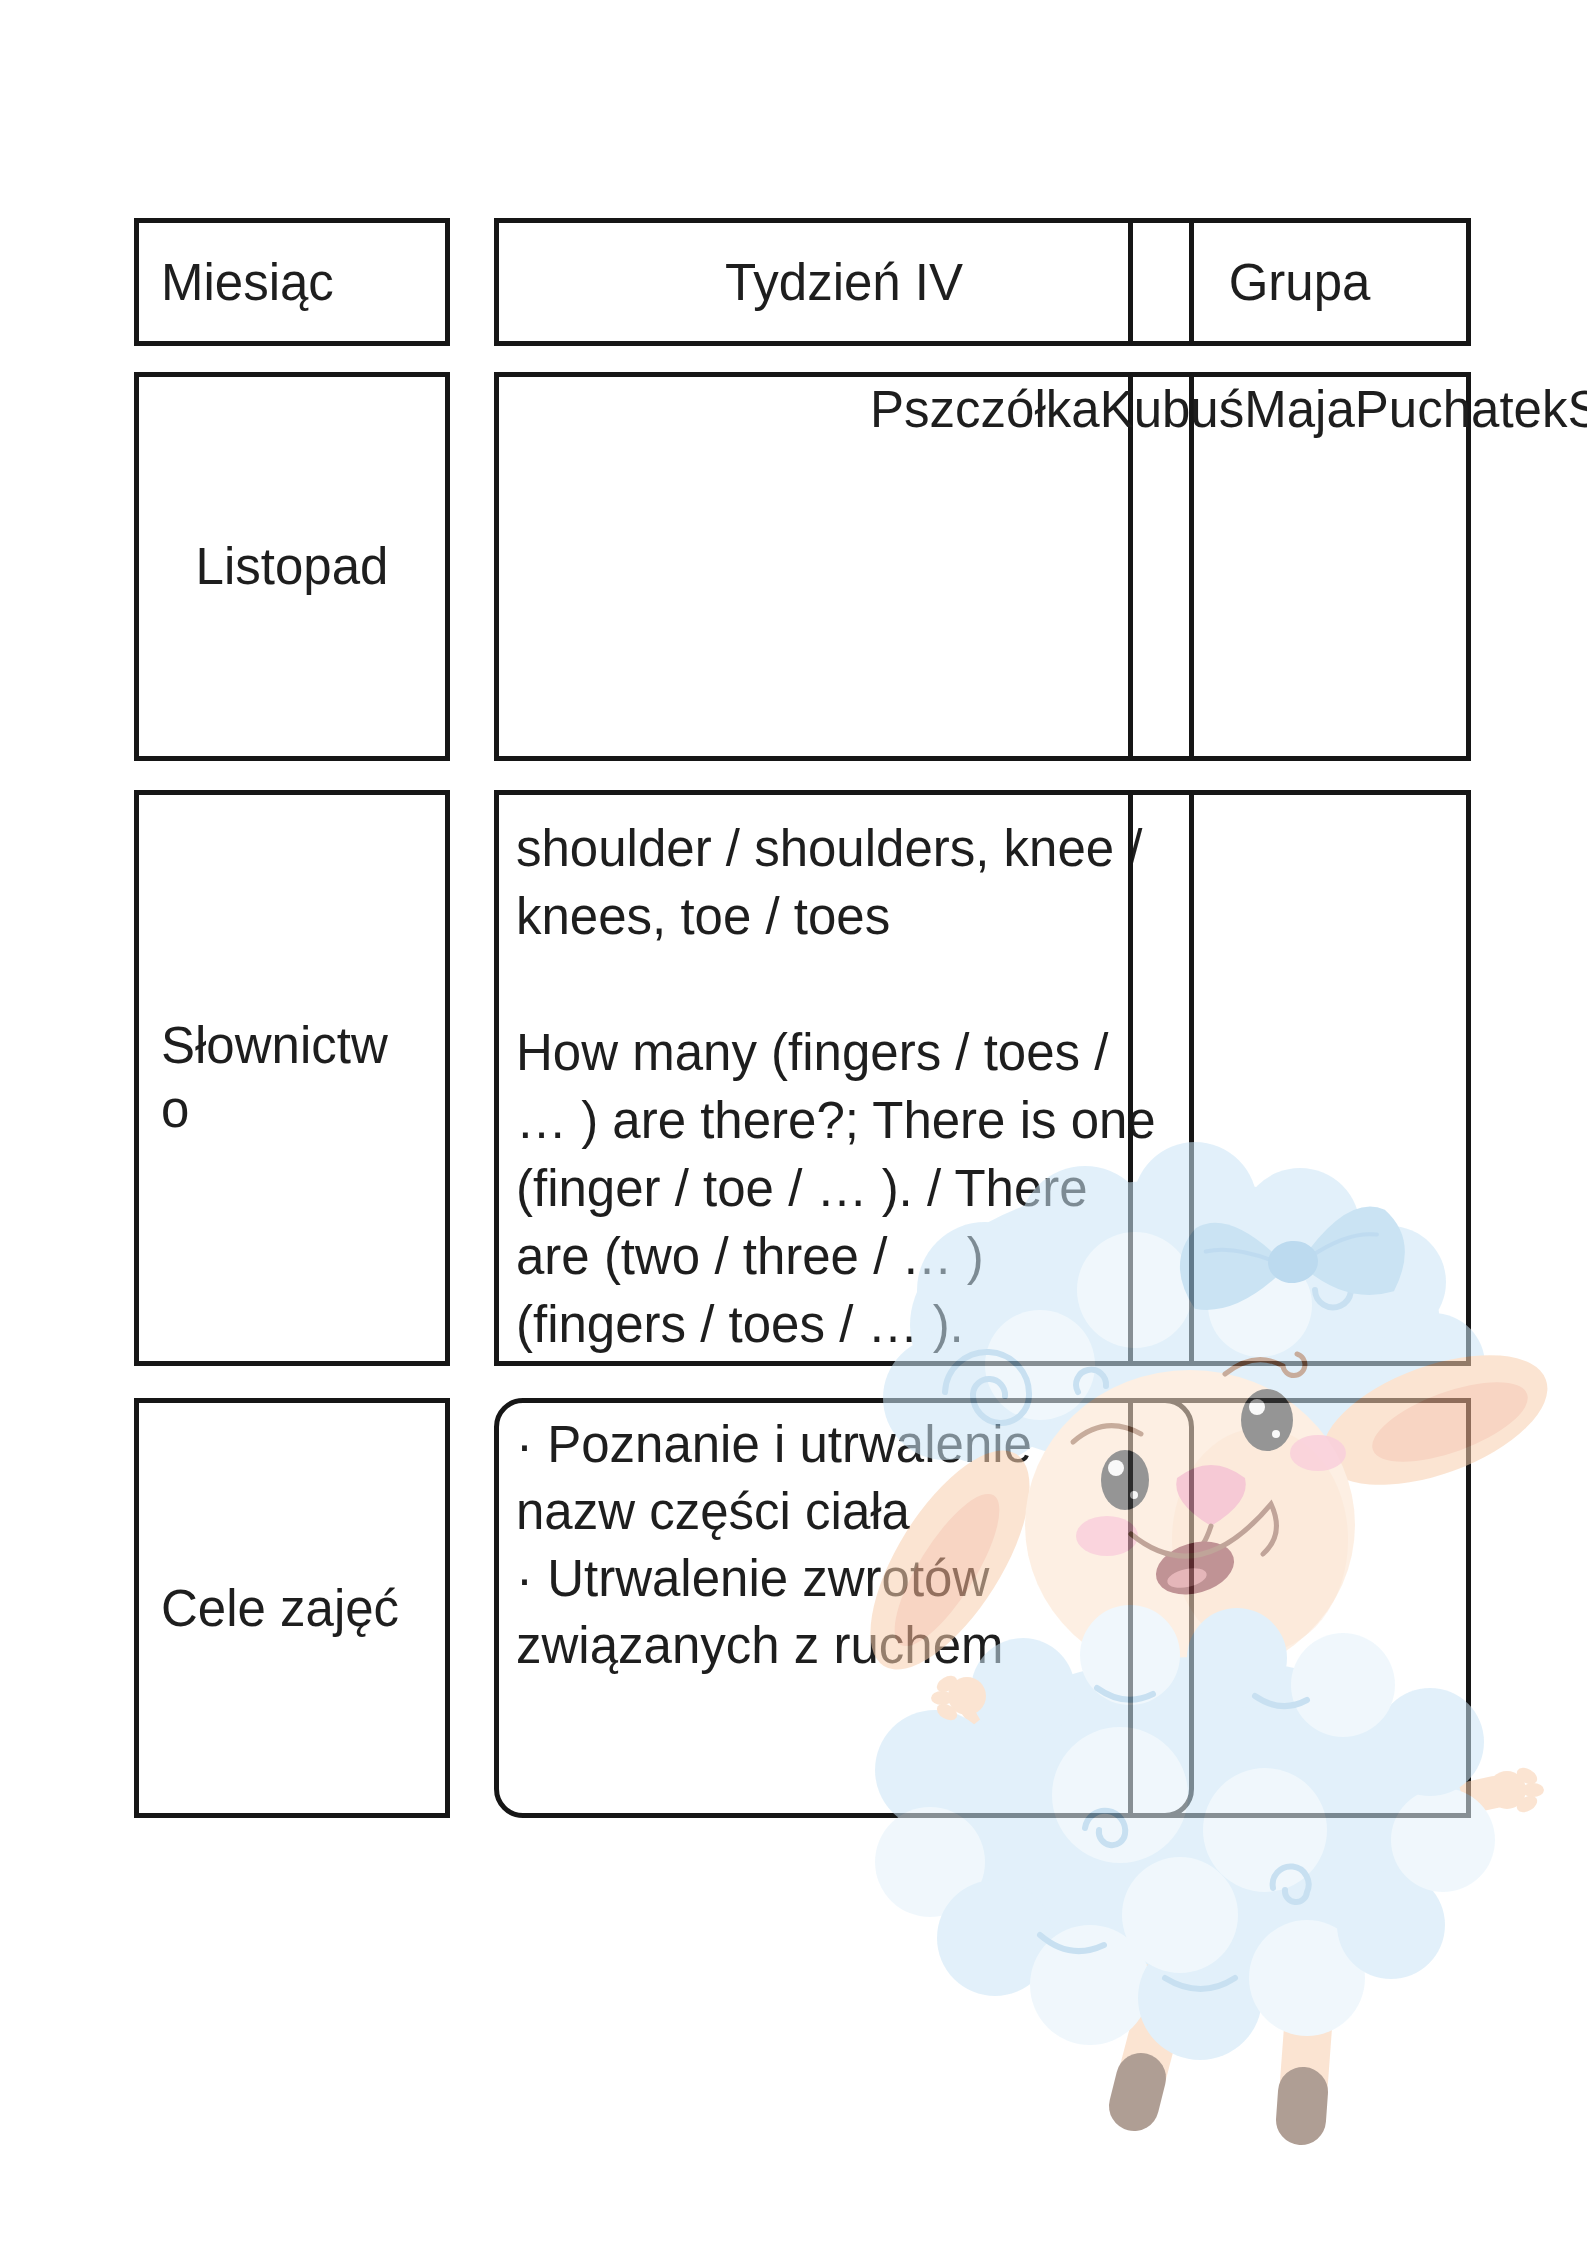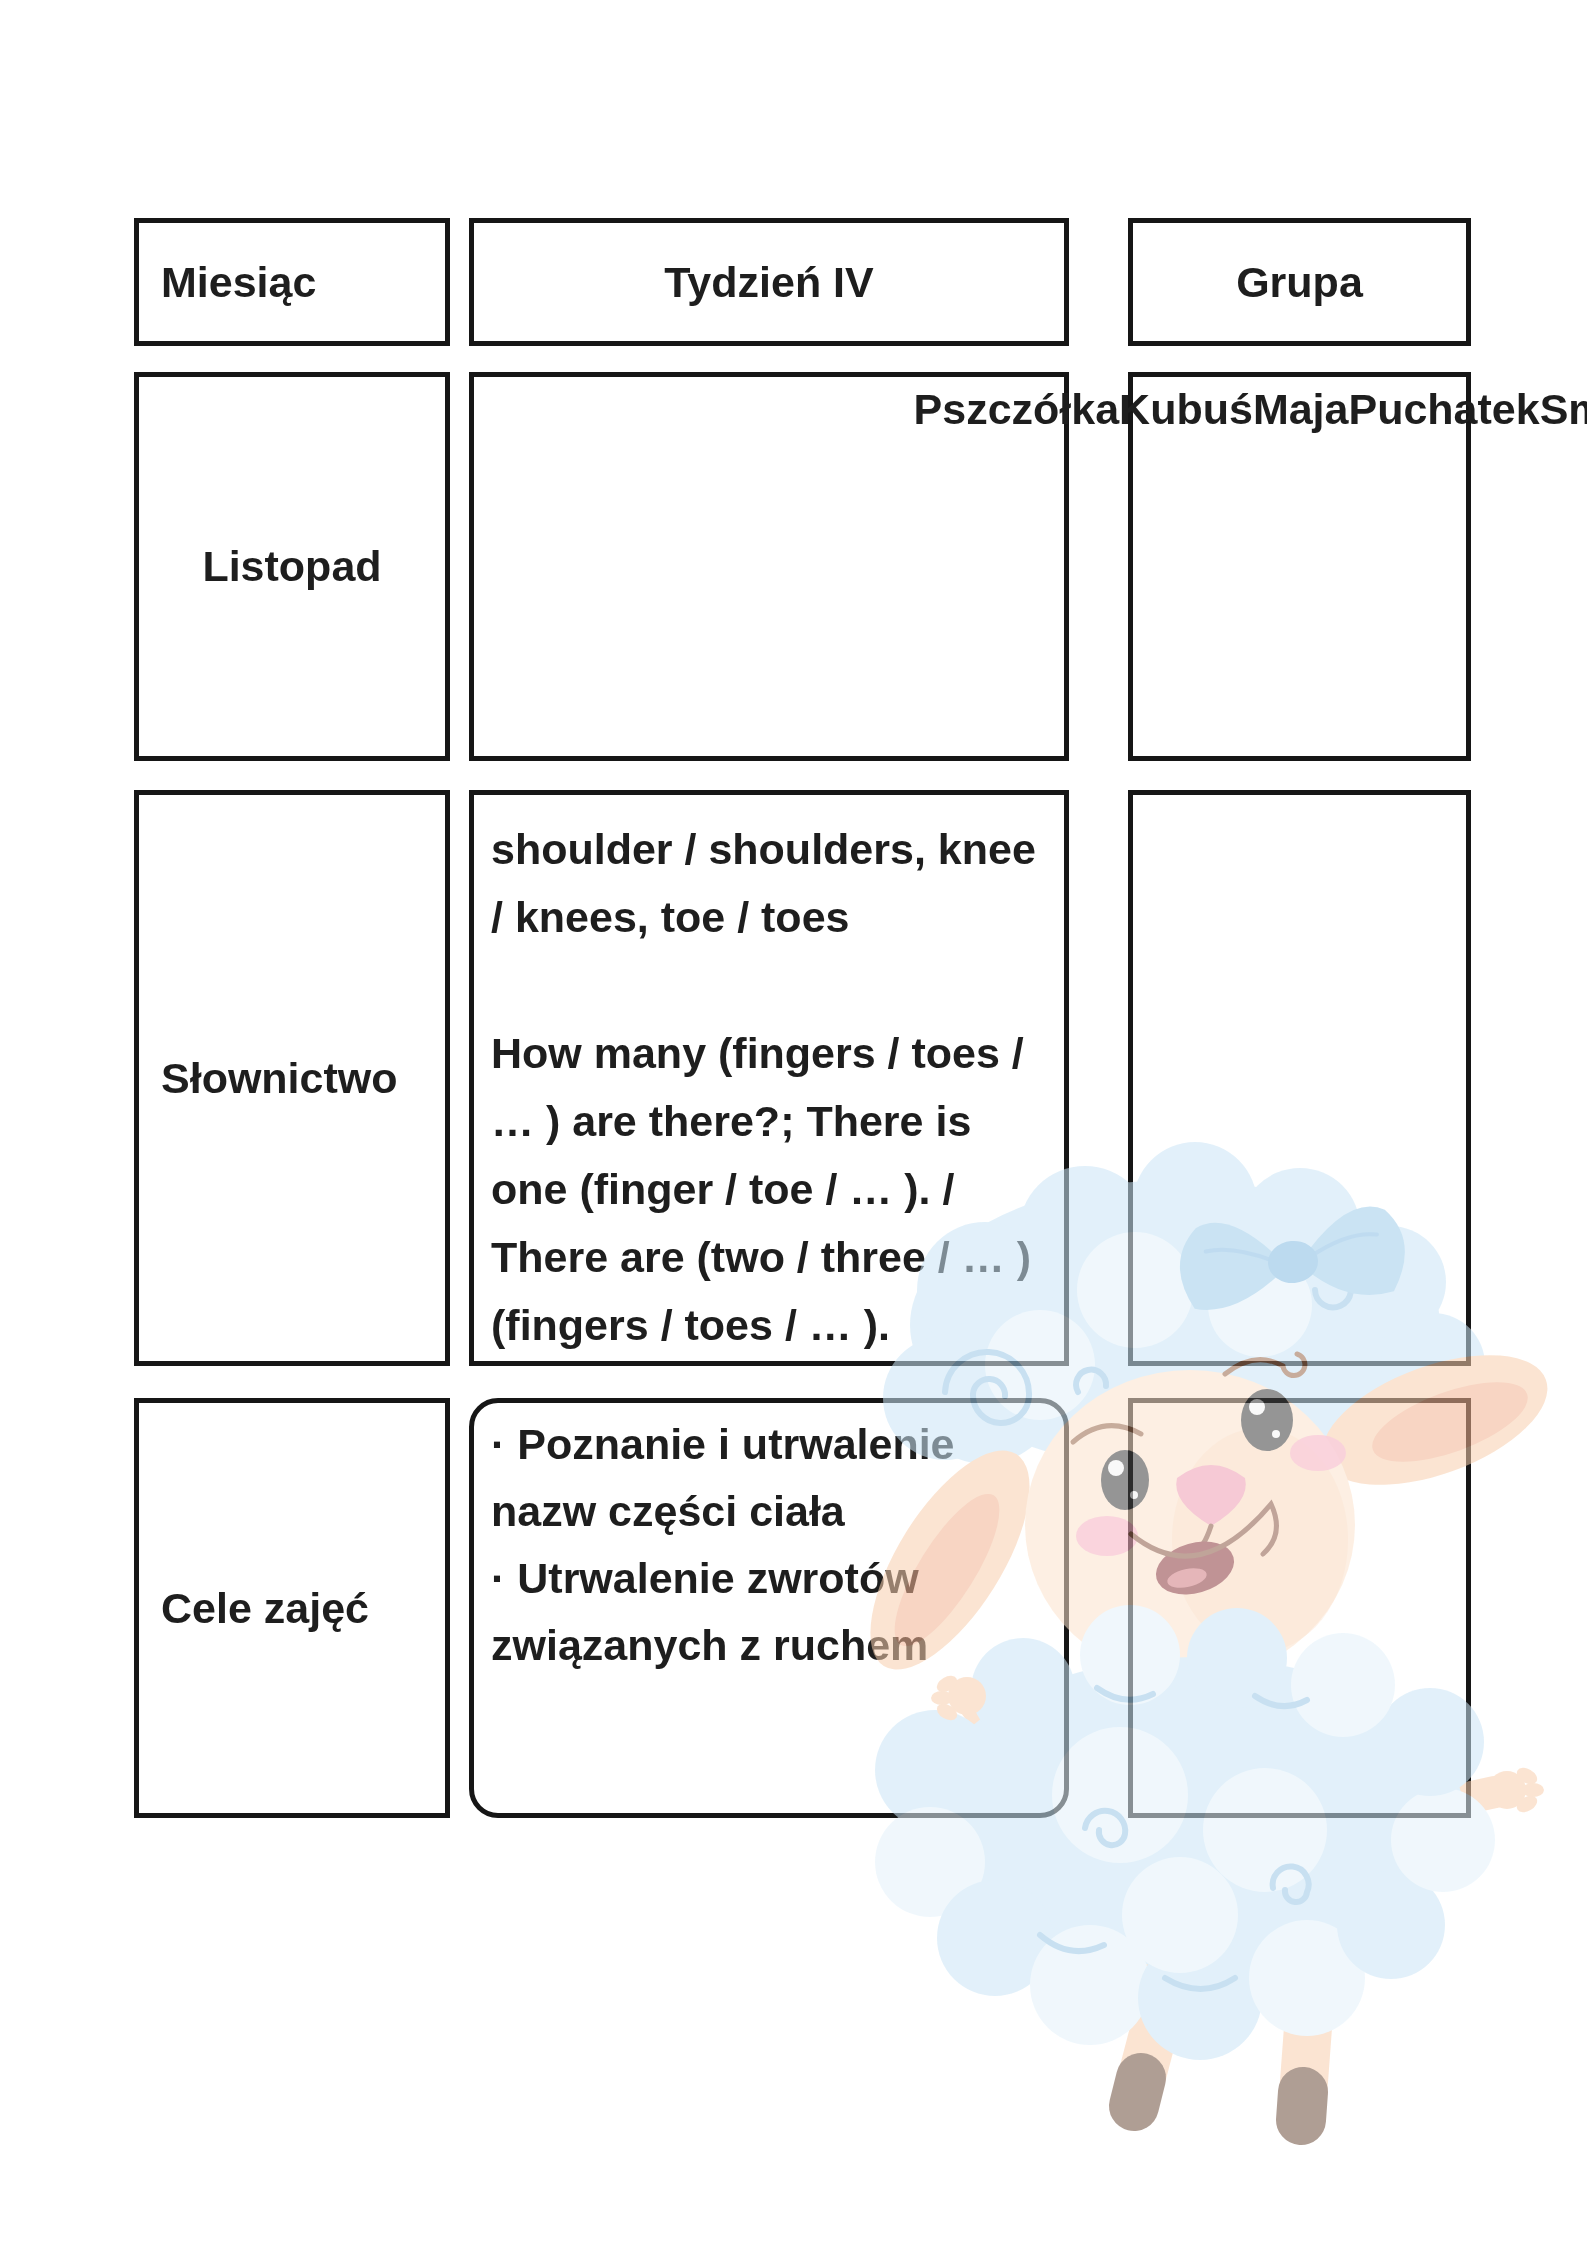--- a/index.html
+++ b/index.html
@@ -12,27 +12,27 @@
     position:relative;
     width:1587px;height:2245px;
     background:var(--c-page_bg,#fff);
     overflow:hidden;
   }
   .cell{
     position:absolute;
     box-sizing:border-box;
     border:5px solid var(--c-border,#161616);
     color:var(--c-text,#1e1e1e);
-    font-weight:700;
-    font-size:43px;
+    font-weight:400;
+    font-size:51px;
     background:transparent;
   }
   
   .c1{left:134px;width:316px;}
-  .c2{left:469px;width:600px;}
+  .c2{left:494px;width:700px;}
   .c3{left:1128px;width:343px;}
   
   .r1{top:218px;height:128px;}
   .r2{top:372px;height:389px;}
   .r3{top:790px;height:576px;}
   .r4{top:1398px;height:420px;}
 
   .v-center{display:flex;align-items:center;}
   .h-center{display:flex;align-items:center;justify-content:center;text-align:center;}
   .pad-left{padding-left:22px;}

